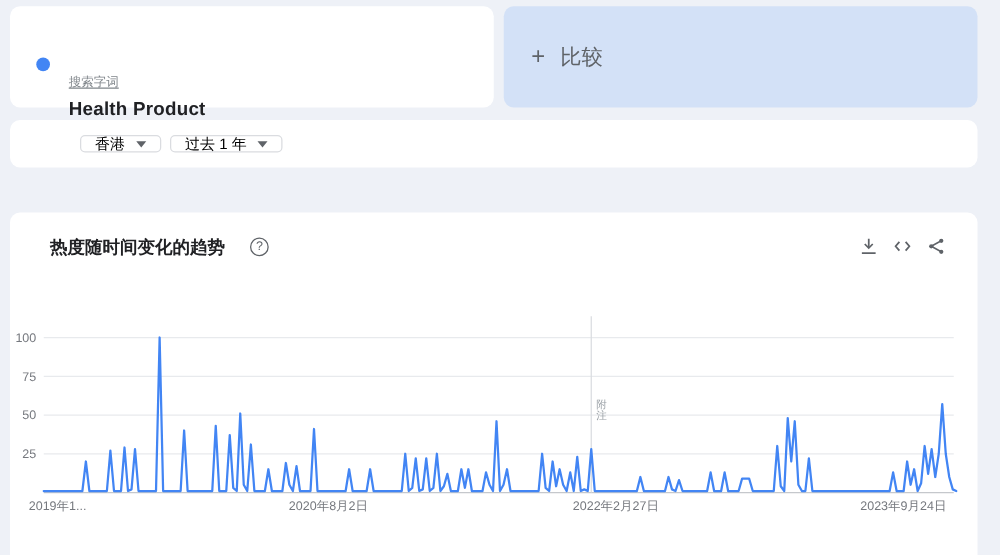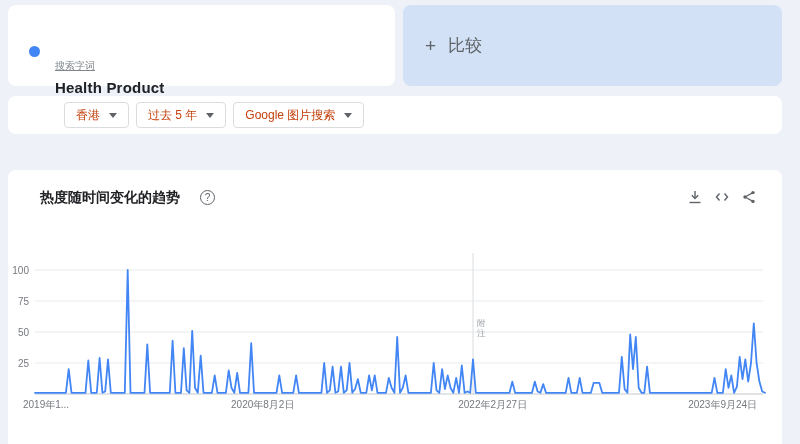--- a/index.html
+++ b/index.html
@@ -19,21 +19,21 @@
   .term-sub { position:absolute; left:47px; top:54px; font-size:10px; color:#80868b;text-decoration:underline; }
 
   
   .compare-card { left:403px; top:5px; width:379px; height:81px; background:#d3e1f7; border-radius:8px; position:absolute; cursor:pointer; }
   .compare-inner { position:absolute; left:22px; top:0; height:100%; display:flex; align-items:center; gap:12px; color:#5f6368; }
   .compare-plus { font-size:19px; font-weight:400; line-height:1; }
   .compare-label { font-size:17px; }
 
   
   .filter-bar { left:8px; top:96px; width:774px; height:38px; display:flex; align-items:center; padding-left:56px; gap:7px; position:absolute; background:#fff; border-radius:8px; }
-  .chip { display:inline-flex; align-items:center; height:26px; padding:0 11px; border:1px solid #dadce0; border-radius:4px; background:#fff; font-size:12px; color:#c2410c; cursor:pointer; white-space:nowrap; }
+  .chip { display:inline-flex; align-items:center; height:14px; padding:0 11px; border:1px solid #dadce0; border-radius:4px; background:#fff; font-size:12px; color:#000000; cursor:pointer; white-space:nowrap; }
   .chip .caret { width:0; height:0; border-left:4px solid transparent; border-right:4px solid transparent; border-top:5px solid #5f6368; margin-left:9px; }
 
   
   .chart-card { left:8px; top:170px; width:774px; height:274px; border-radius:8px 8px 0 0; }
   .chart-header { position:absolute; left:0; top:0; width:100%; height:44px; }
   .chart-title { position:absolute; left:32px; top:19px; font-size:14px; color:#202124;font-weight:bold; }
   .help-icon { position:absolute; left:192px; top:20px; width:15px; height:15px; border:1px solid #5f6368; border-radius:50%; color:#5f6368; font-size:10px; display:flex; align-items:center; justify-content:center; cursor:pointer; }
   .toolbar { position:absolute; right:26px; top:20px; display:flex; gap:13px; align-items:center; }
   .tb-icon { width:14px; height:14px; cursor:pointer; }
   .tb-icon svg { display:block; }
@@ -56,25 +56,21 @@
     <span class="compare-label">比较</span>
   </div>
 </div>
 
 <div class="filter-bar">
   <div class="chip">
     <span>香港</span>
     <span class="caret"></span>
   </div>
   <div class="chip">
-    <span>过去 5 年</span>
-    <span class="caret"></span>
-  </div>
-  <div class="chip">
-    <span>Google 图片搜索</span>
+    <span>过去 1 年</span>
     <span class="caret"></span>
   </div>
 </div>
 
 <div class="card chart-card">
   <div class="chart-header">
     <span class="chart-title">热度随时间变化的趋势</span>
     <span class="help-icon">
         <span>?</span>
       </span>

